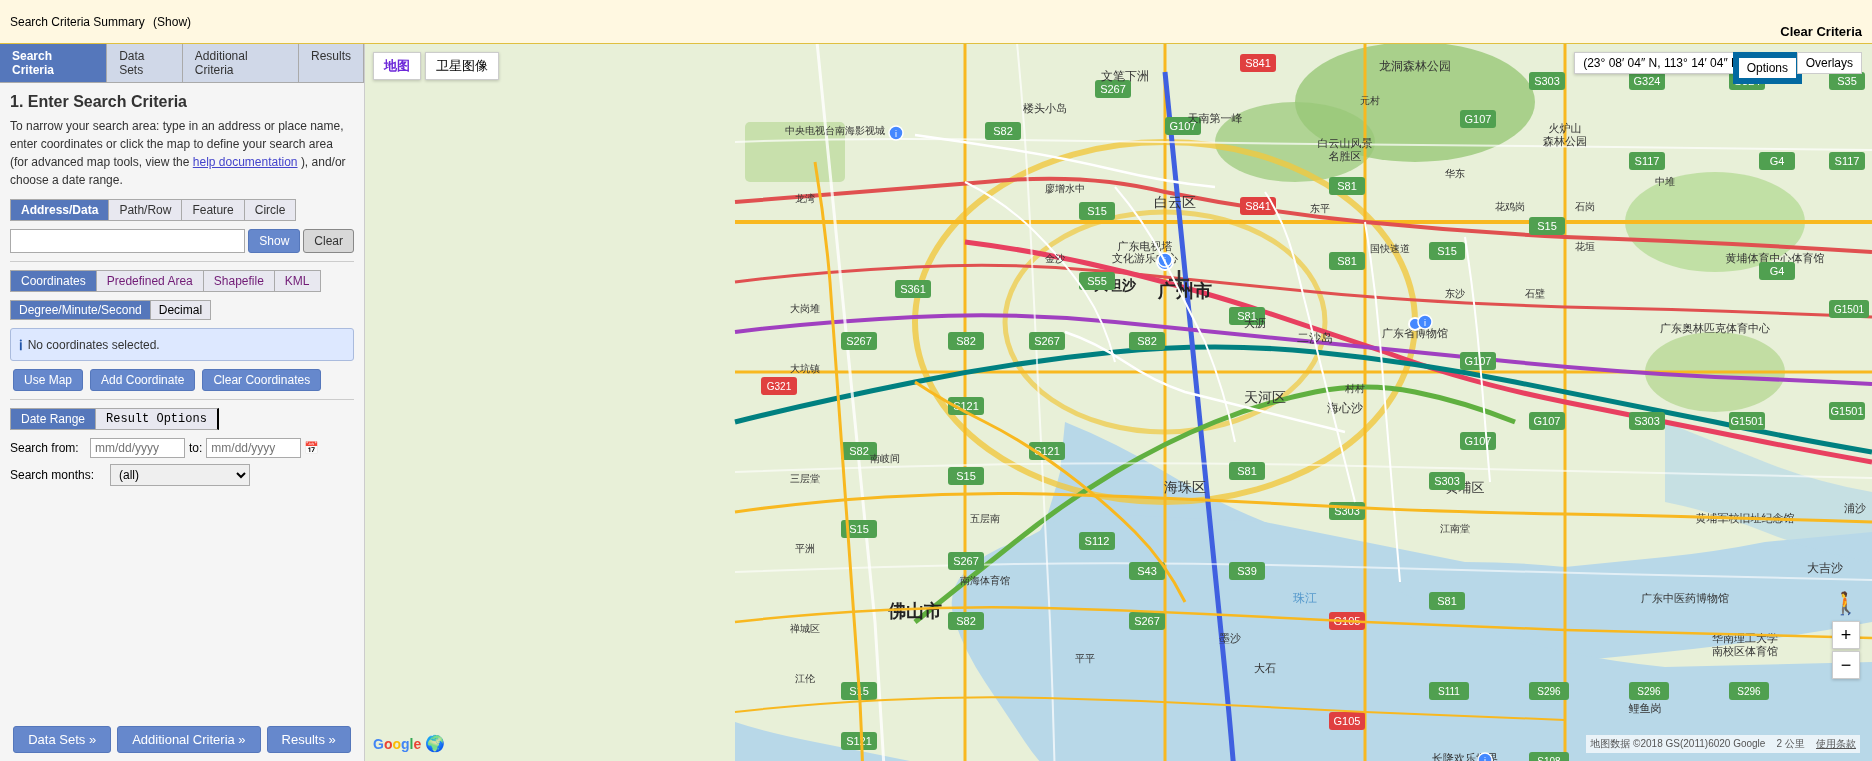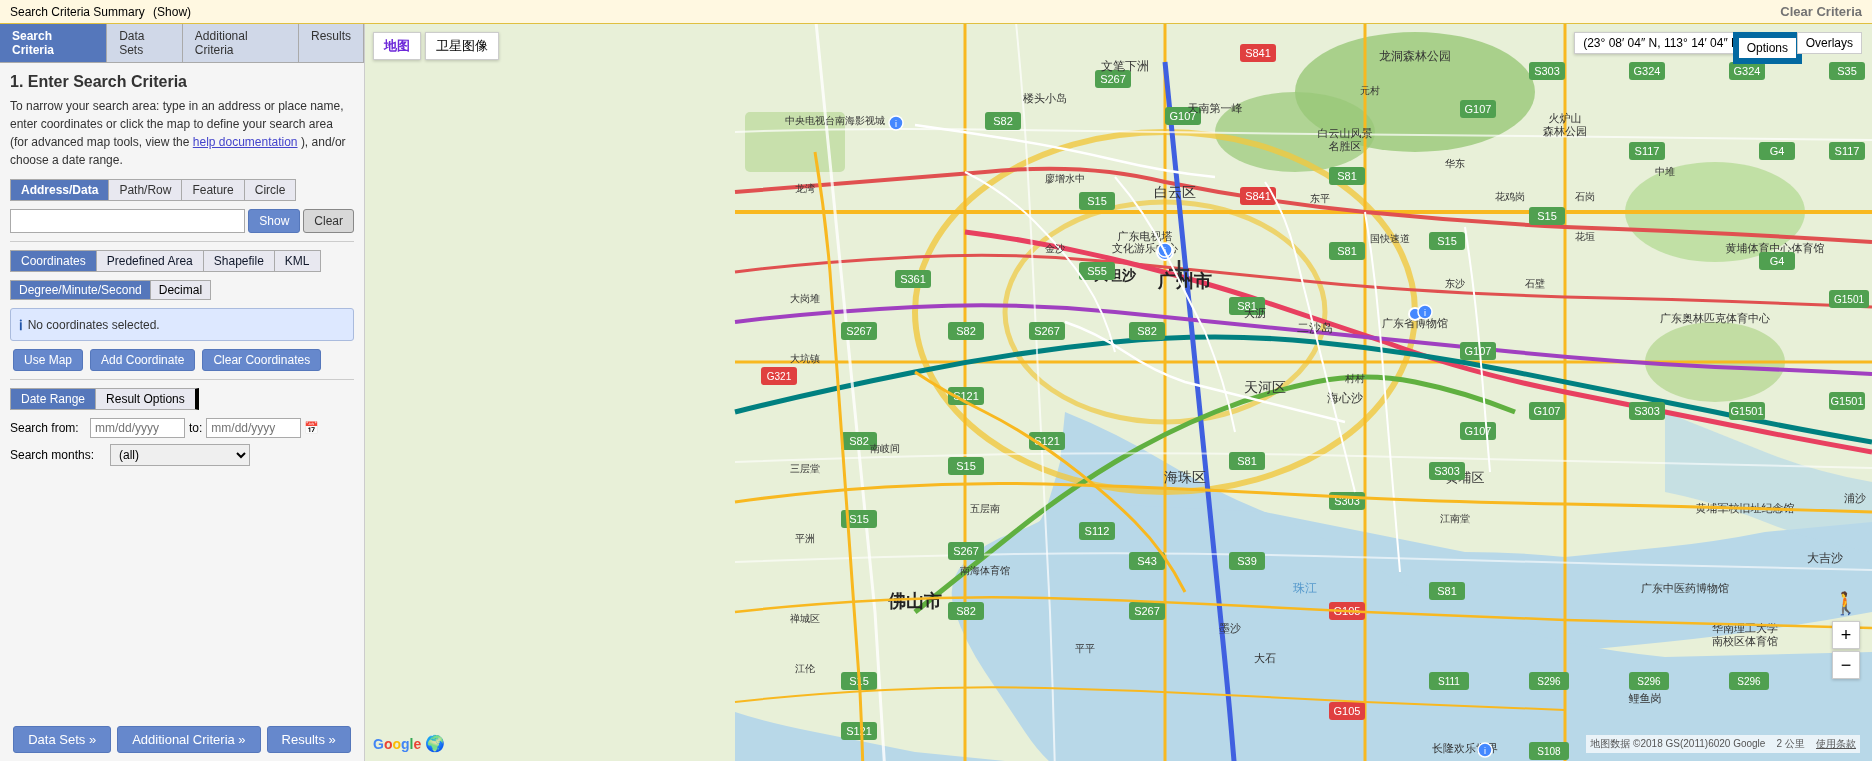--- a/index.html
+++ b/index.html
@@ -8,21 +8,21 @@
     
     .summary-bar {
       background: #fff8e1;
       border-bottom: 1px solid #e0c040;
       padding: 4px 10px;
       display: flex;
       justify-content: space-between;
       align-items: center;
       flex-shrink: 0;
     }
-    .summary-bar-right { color: #737373; font-weight: bold; cursor: pointer; font-size: 13px; }
+    .summary-bar-right { color: #000000; font-weight: bold; cursor: pointer; font-size: 13px; margin-top: 20px; }
 
     
     .main-layout { display: flex; flex: 1; overflow: hidden; }
 
     
     .left-panel {
       width: 365px;
       flex-shrink: 0;
       border-right: 1px solid #ccc;
       display: flex;
@@ -98,21 +98,21 @@
     .divider { border-top: 1px solid #ccc; margin: 8px 0; }
 
     
     .coord-tabs { display: flex; margin-bottom: 8px; }
     .coord-tab {
       padding: 3px 10px;
       border: 1px solid #aaa;
       background: #e8e8f0;
       cursor: pointer;
       font-size: 12px;
-      color: #0f172a;
+      color: #701a75;
       border-right: none;
     }
     .coord-tab:last-child { border-right: 1px solid #aaa; }
     .coord-tab.active { background: #5577bb; color: white; }
 
     
     .degree-tabs { display: flex; margin-bottom: 8px; }
     .degree-tab {
       padding: 2px 8px;
       border: 1px solid #aaa;
@@ -145,21 +145,21 @@
     .date-section { margin-top: 8px; }
     .date-tabs { display: flex; margin-bottom: 8px; }
     .date-tab {
       padding: 3px 10px;
       border: 1px solid #aaa;
       background: #e8e8f0;
       cursor: pointer;
       font-size: 12px;
       border-right: none;
     }
-    .date-tab:last-child { border-right: 4px solid #000000; }
+    .date-tab:last-child { border-right: 2px solid #000000; font-family: Liberation Mono, monospace; }
     .date-tab.active { background: #5577bb; color: white; }
 
     .date-row { display: flex; align-items: center; margin-bottom: 6px; font-size: 12px; }
     .date-row label { min-width: 80px; }
     .date-input { width: 95px; padding: 2px 4px; border: 1px solid #aaa; font-size: 12px; }
     .date-sep { margin: 0 4px; }
     .cal-icon { margin-left: 3px; cursor: pointer; color: #555; }
 
     .month-row { display: flex; align-items: center; margin-bottom: 8px; font-size: 12px; }
     .month-row label { min-width: 100px; }

